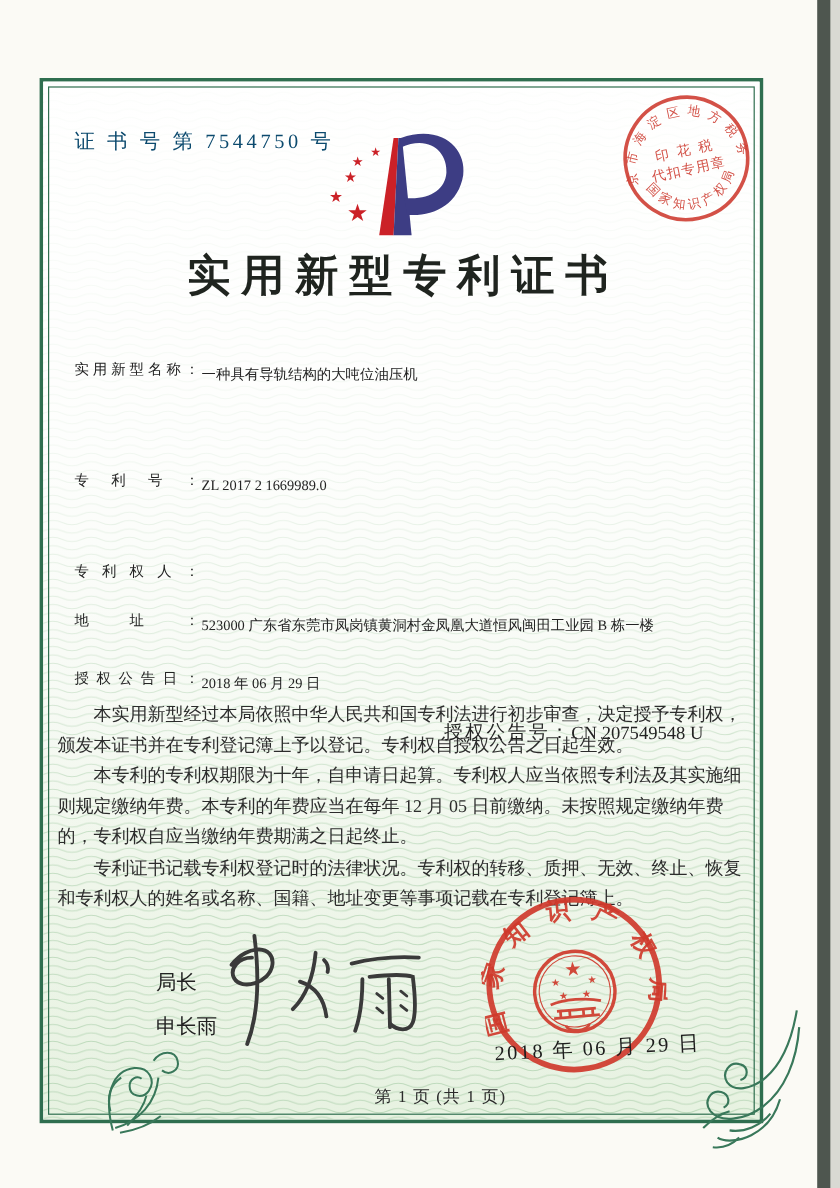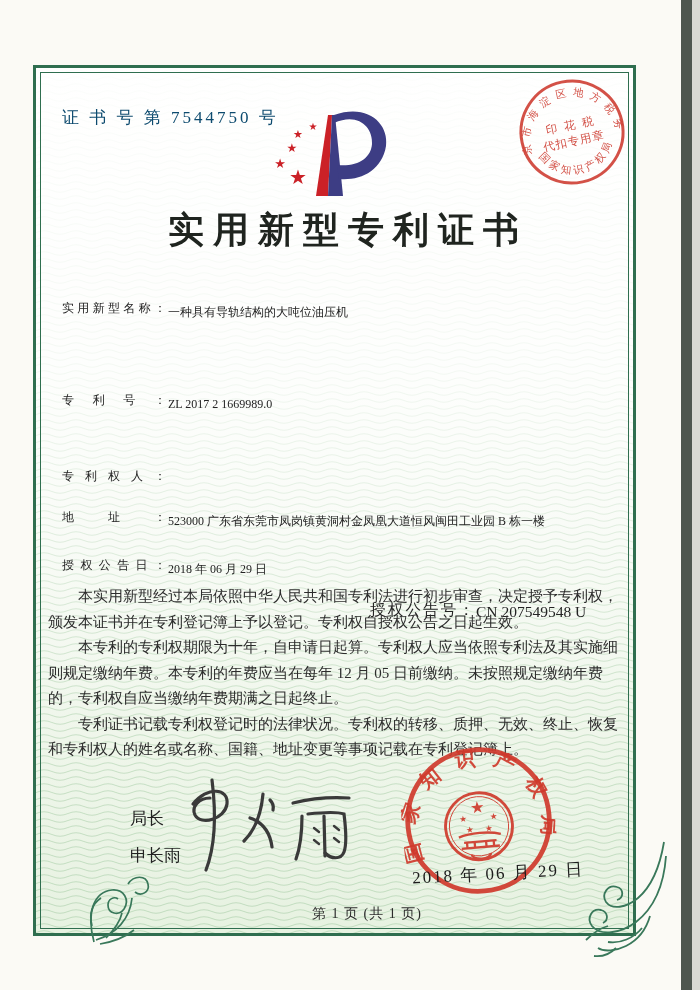--- a/index.html
+++ b/index.html
@@ -19,21 +19,21 @@
     border:1px solid #2f6e4f;
   }
   .bg-svg{position:absolute;left:0;top:0;width:100%;height:100%;}
   .content{position:absolute;left:0;top:0;width:700px;height:990px;}
   .cert-no{
     position:absolute;left:62px;top:106px;font-size:17px;color:#0c4a6e;letter-spacing:3px;
   }
   .logo{position:absolute;left:268px;top:100px;}
   .title{
     position:absolute;left:0;top:206px;width:672px;text-align:center;
-    font-size:36px;font-weight:600;color:#1f241f;letter-spacing:9px;padding-left:12px;
+    font-size:36px;font-weight:600;color:#1f241f;letter-spacing:9px;
   }
   .field-row{
     position:absolute;left:62px;display:flex;align-items:flex-start;
     font-size:12px;color:#232323;
   }
   .field-label{
     display:inline-block;width:104px;flex:0 0 104px;
     text-align:justify;text-align-last:justify;
     margin-right:2px;white-space:normal;
   }

